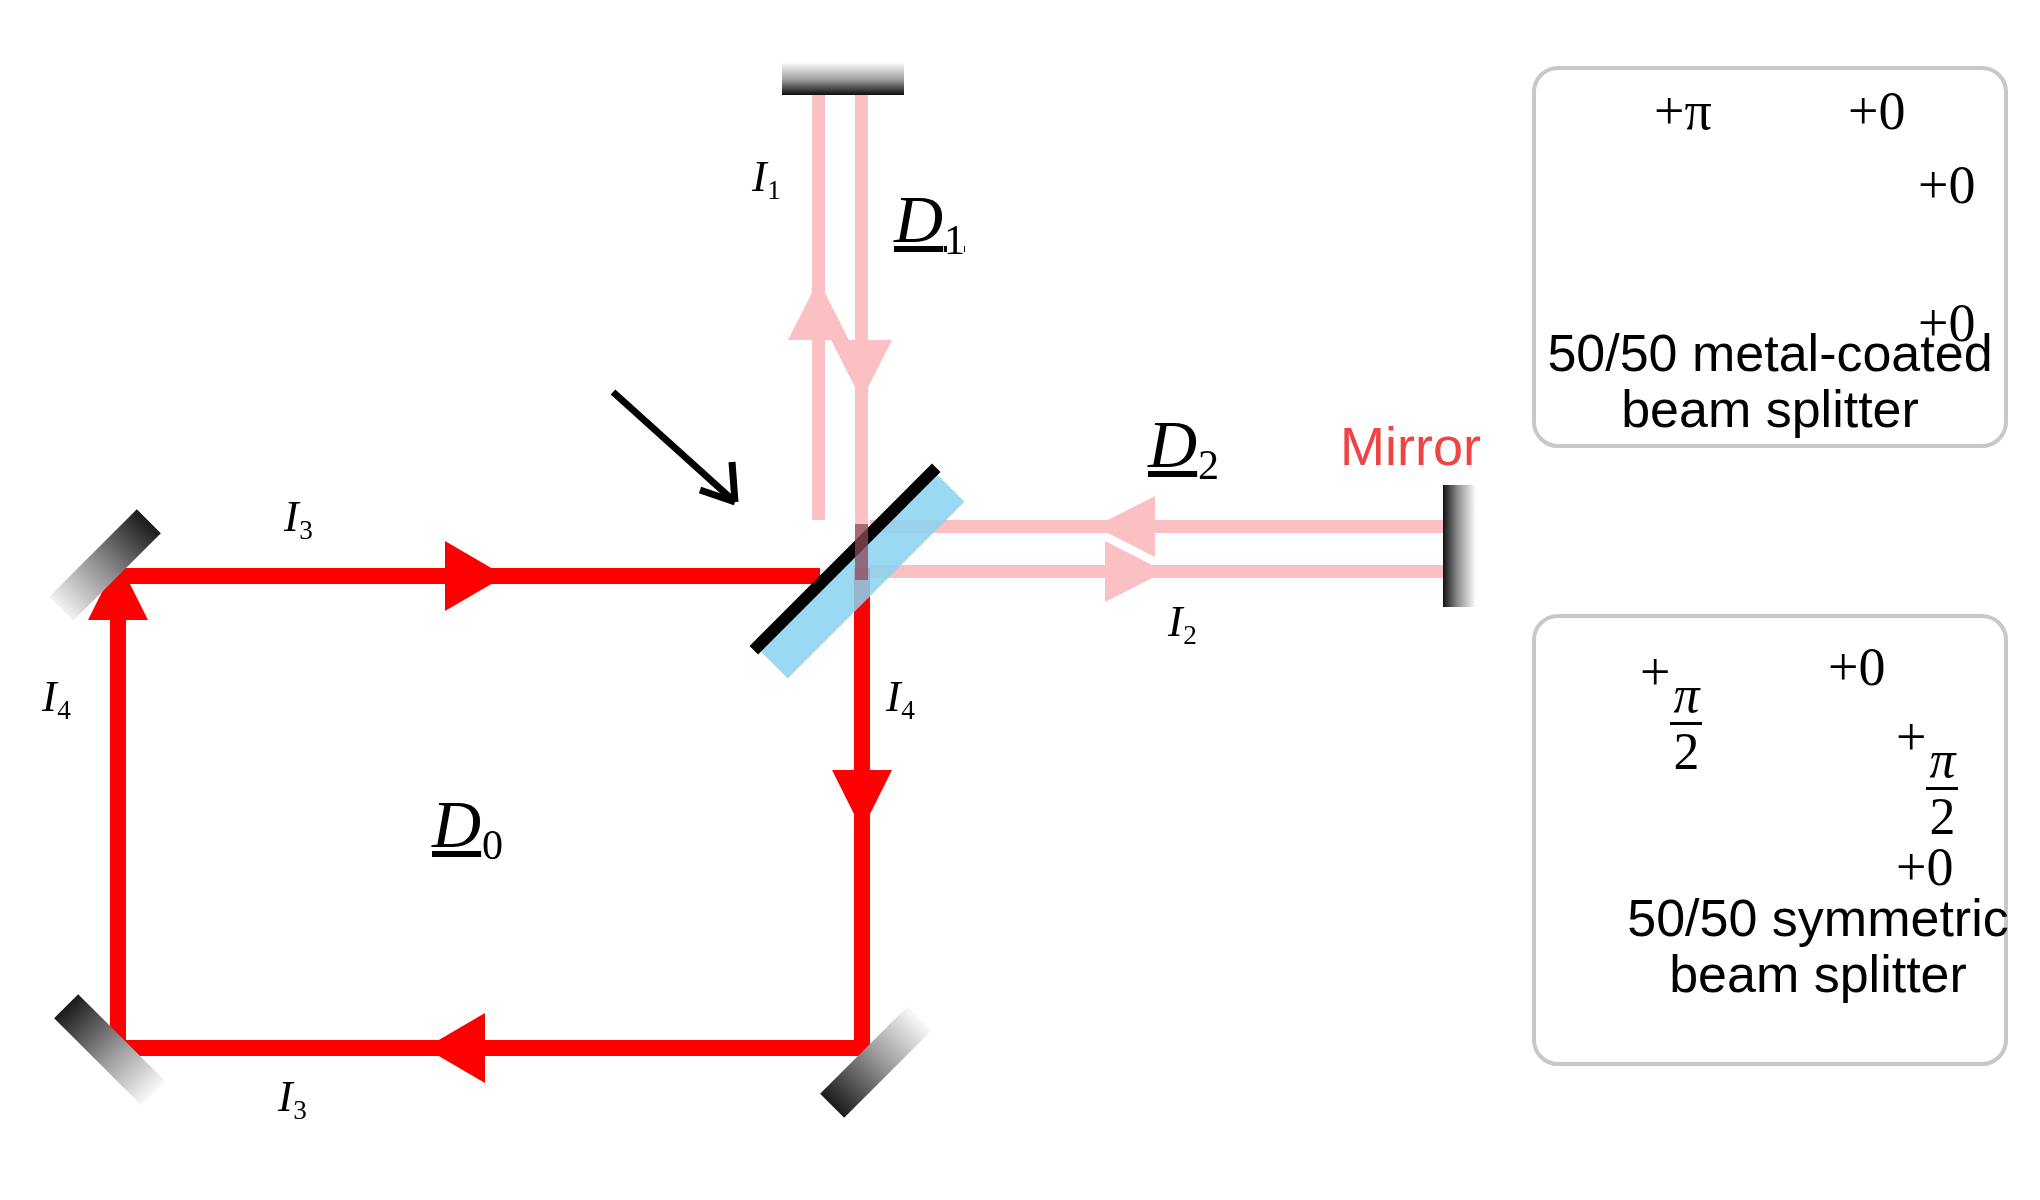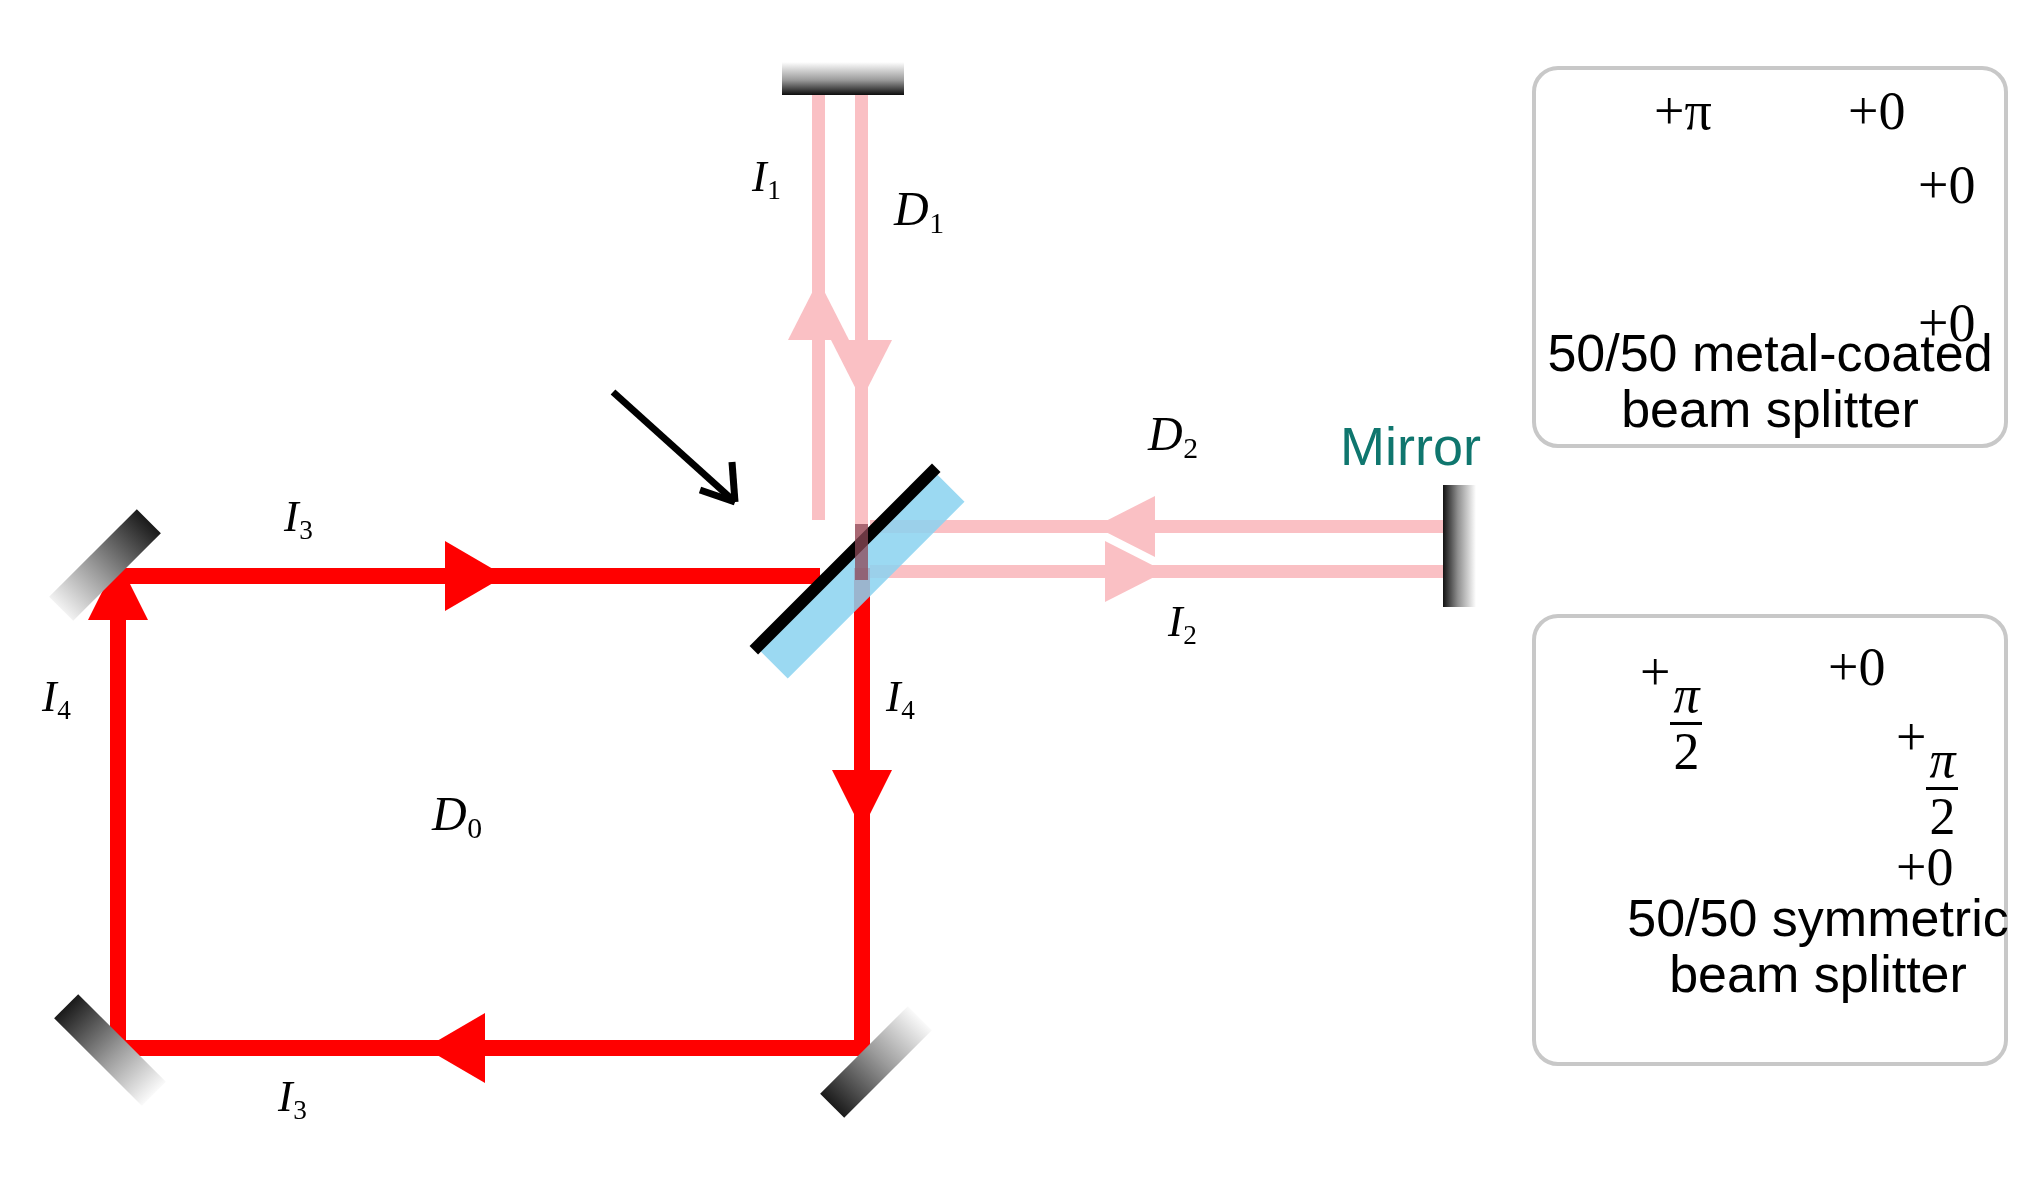--- a/index.html
+++ b/index.html
@@ -34,36 +34,37 @@
     font-size: 0.62em;
     font-style: normal;
     vertical-align: -0.28em;
     padding-left: 0.02em;
   }
   .beam-label {
     font-size: 44px;
     text-align: center;
   }
   .det-label {
-    font-size: 48px;
+    font-size: 68px;
+    text-decoration: underline;
   }
   .sans-note {
     position: absolute;
     font-family: "Liberation Sans", sans-serif;
     color: #000000;
     font-size: 55px;
     line-height: 1.06;
     text-align: center;
     white-space: pre-line;
   }
   .mirror-word {
     position: absolute;
     font-family: "Liberation Sans", sans-serif;
     font-size: 54px;
-    color: #0f766e;
+    color: #ef4444;
     white-space: nowrap;
   }
   .legend-box {
     position: absolute;
     box-sizing: border-box;
     border: 4px solid #c8c8c8;
     border-radius: 26px;
     background: #ffffff;
   }
   .legend-caption {

